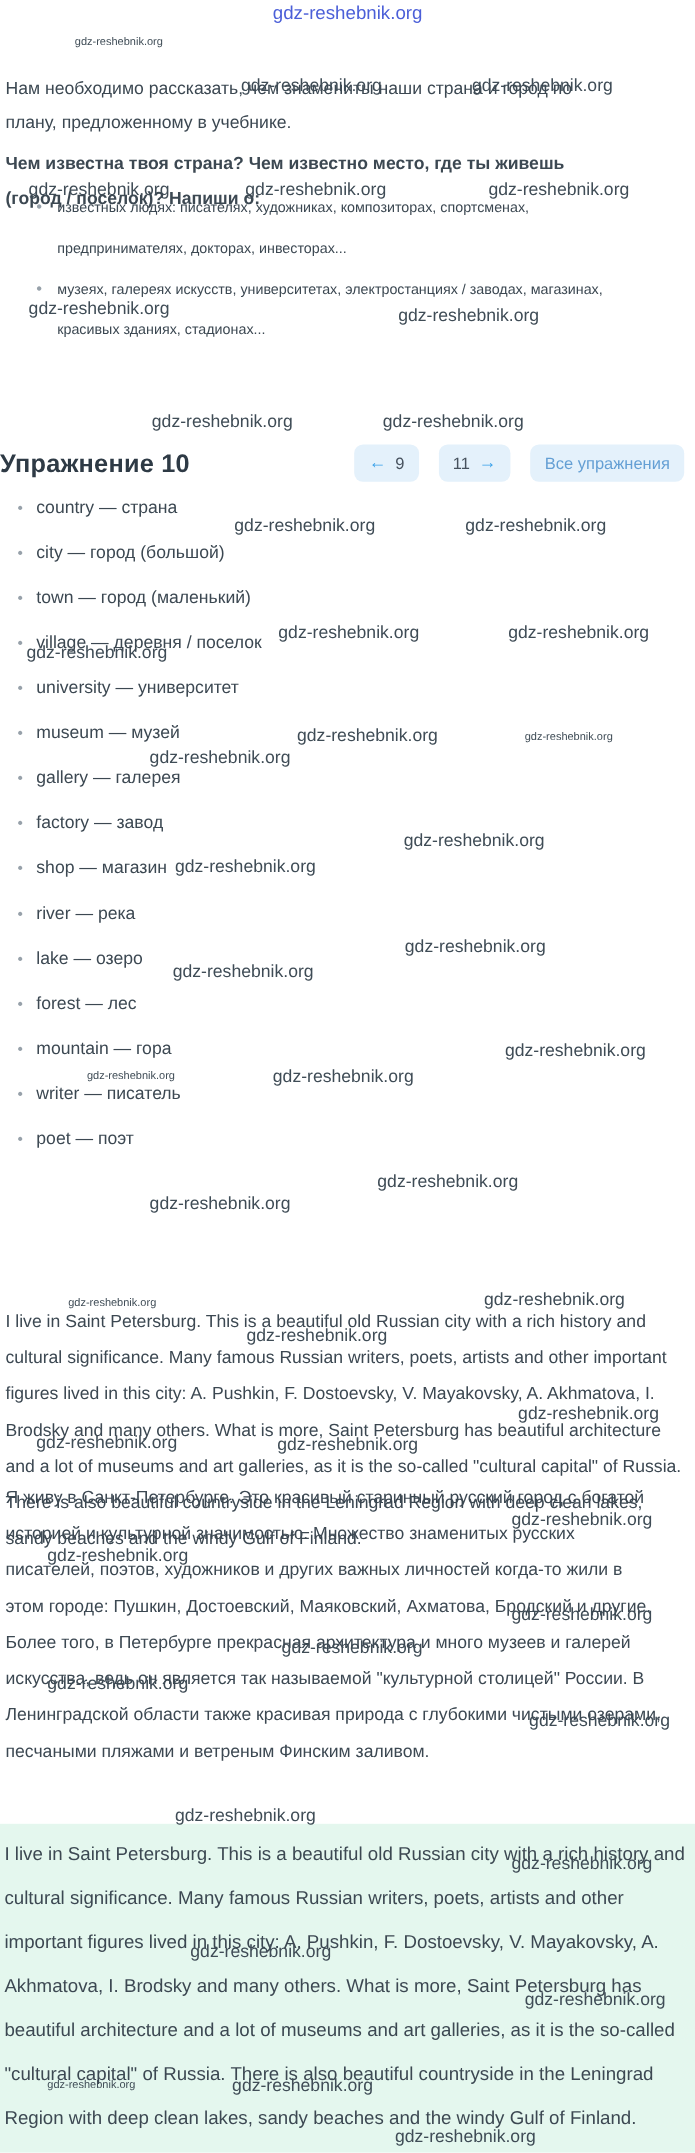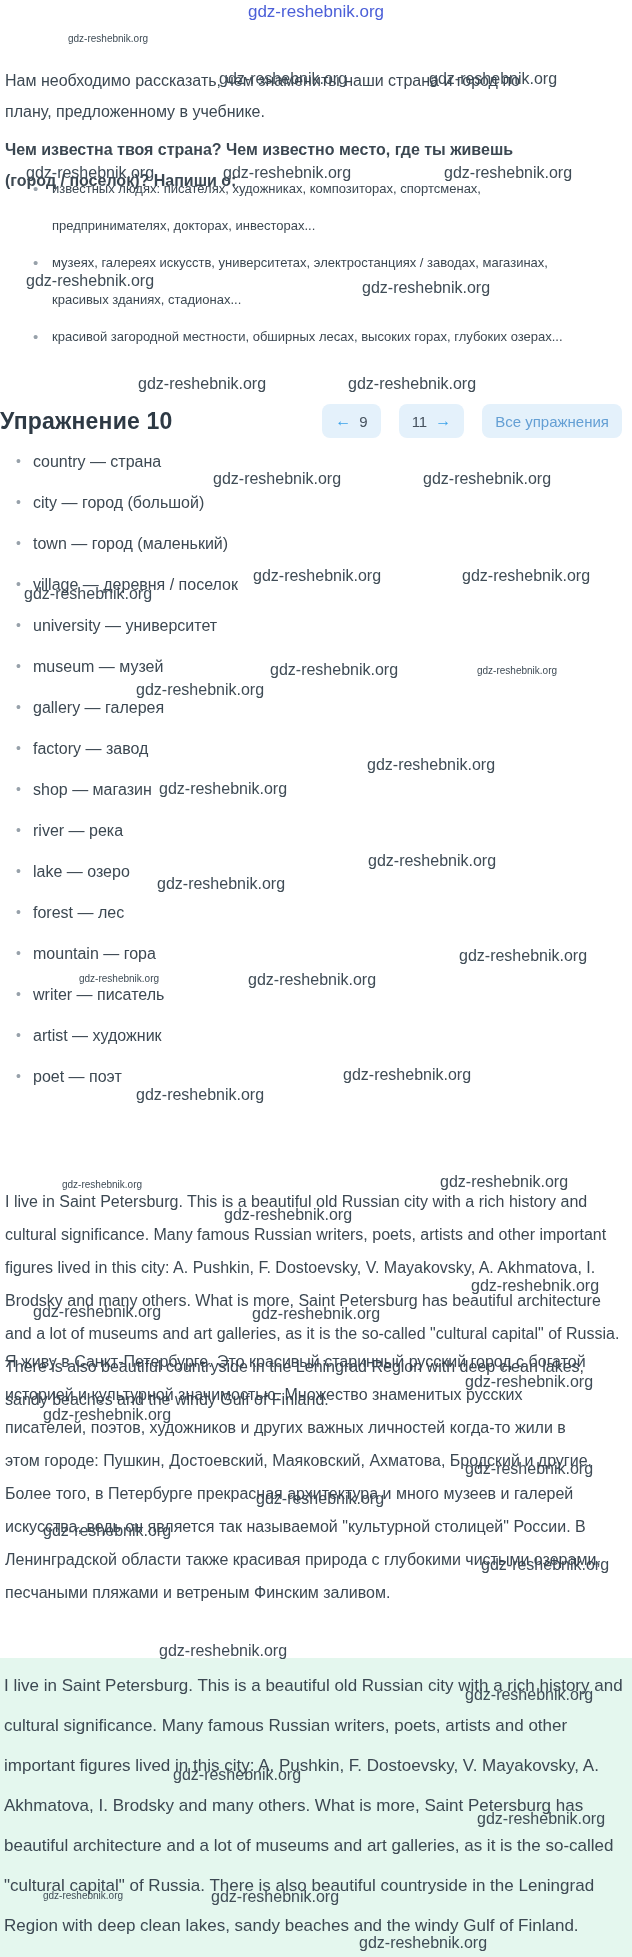--- a/index.html
+++ b/index.html
@@ -54,21 +54,20 @@
 <div class="page">
 
   <div class="top-link">gdz-reshebnik.org</div>
 
   <p class="para intro-p1">Нам необходимо рассказать, чем знамениты наши страна и город по плану, предложенному в учебнике.</p>
   <p class="para intro-p2">Чем известна твоя страна? Чем известно место, где ты живешь (город / поселок)? Напиши о:</p>
 
   <ul class="intro-bullets">
     <li>известных людях: писателях, художниках, композиторах, спортсменах, предпринимателях, докторах, инвесторах...</li>
     <li>музеях, галереях искусств, университетах, электростанциях / заводах, магазинах, красивых зданиях, стадионах...</li>
-    <li>красивой загородной местности, обширных лесах, высоких горах, глубоких озерах...</li>
   </ul>
 
   <div class="exercise-header">
     <h1 class="exercise-title">Упражнение 10</h1>
     <div class="nav-buttons">
       <a class="nav-btn prev">
         <span class="arrow">←</span>
         <span class="num">9</span>
       </a>
       <a class="nav-btn next">
@@ -87,21 +86,20 @@
     <li>university — университет</li>
     <li>museum — музей</li>
     <li>gallery — галерея</li>
     <li>factory — завод</li>
     <li>shop — магазин</li>
     <li>river — река</li>
     <li>lake — озеро</li>
     <li>forest — лес</li>
     <li>mountain — гора</li>
     <li>writer — писатель</li>
-    <li>artist — художник</li>
     <li>poet — поэт</li>
   </ul>
 
   <p class="para answer-en">I live in Saint Petersburg. This is a beautiful old Russian city with a rich history and cultural significance. Many famous Russian writers, poets, artists and other important figures lived in this city: A. Pushkin, F. Dostoevsky, V. Mayakovsky, A. Akhmatova, I. Brodsky and many others. What is more, Saint Petersburg has beautiful architecture and a lot of museums and art galleries, as it is the so-called "cultural capital" of Russia. There is also beautiful countryside in the Leningrad Region with deep clean lakes, sandy beaches and the windy Gulf of Finland.</p>
   <p class="para answer-ru">Я живу в Санкт-Петербурге. Это красивый старинный русский город с богатой историей и культурной значимостью. Множество знаменитых русских писателей, поэтов, художников и других важных личностей когда-то жили в этом городе: Пушкин, Достоевский, Маяковский, Ахматова, Бродский и другие. Более того, в Петербурге прекрасная архитектура и много музеев и галерей искусства, ведь он является так называемой "культурной столицей" России. В Ленинградской области также красивая природа с глубокими чистыми озерами, песчаными пляжами и ветреным Финским заливом.</p>
 
   <div class="answer-highlight">
     <p>I live in Saint Petersburg. This is a beautiful old Russian city with a rich history and cultural significance. Many famous Russian writers, poets, artists and other important figures lived in this city: A. Pushkin, F. Dostoevsky, V. Mayakovsky, A. Akhmatova, I. Brodsky and many others. What is more, Saint Petersburg has beautiful architecture and a lot of museums and art galleries, as it is the so-called "cultural capital" of Russia. There is also beautiful countryside in the Leningrad Region with deep clean lakes, sandy beaches and the windy Gulf of Finland.</p>
   </div>
 

